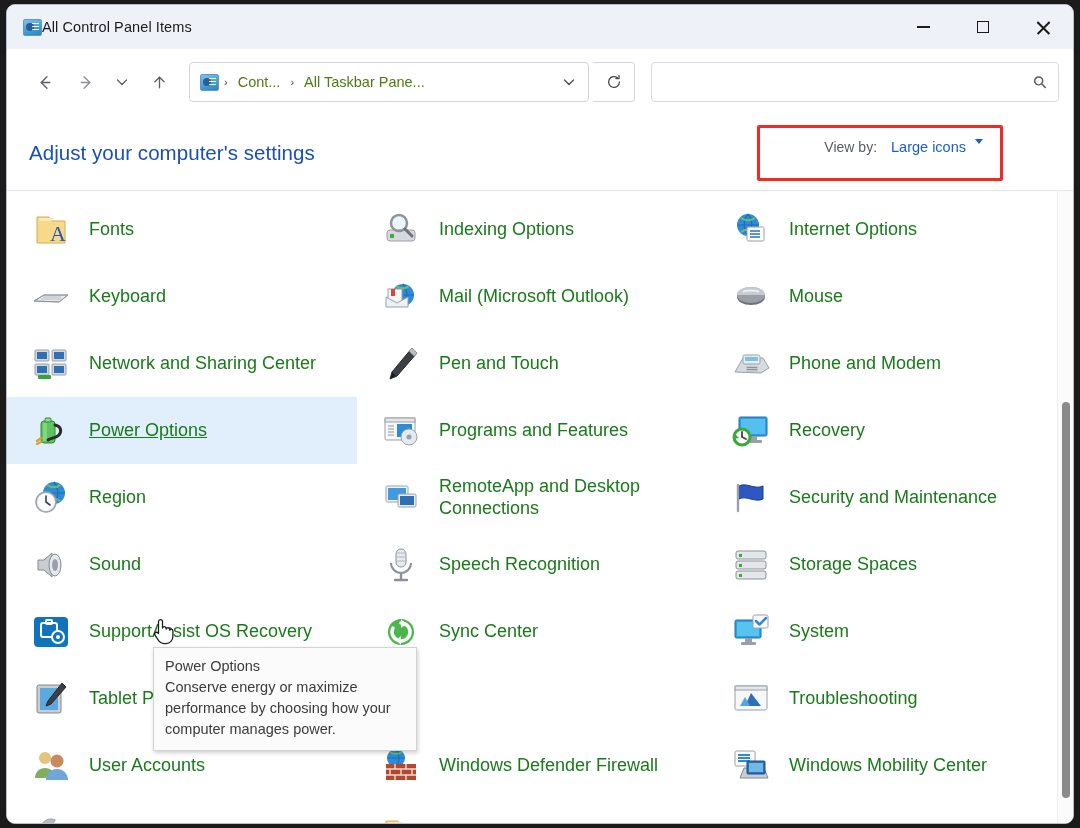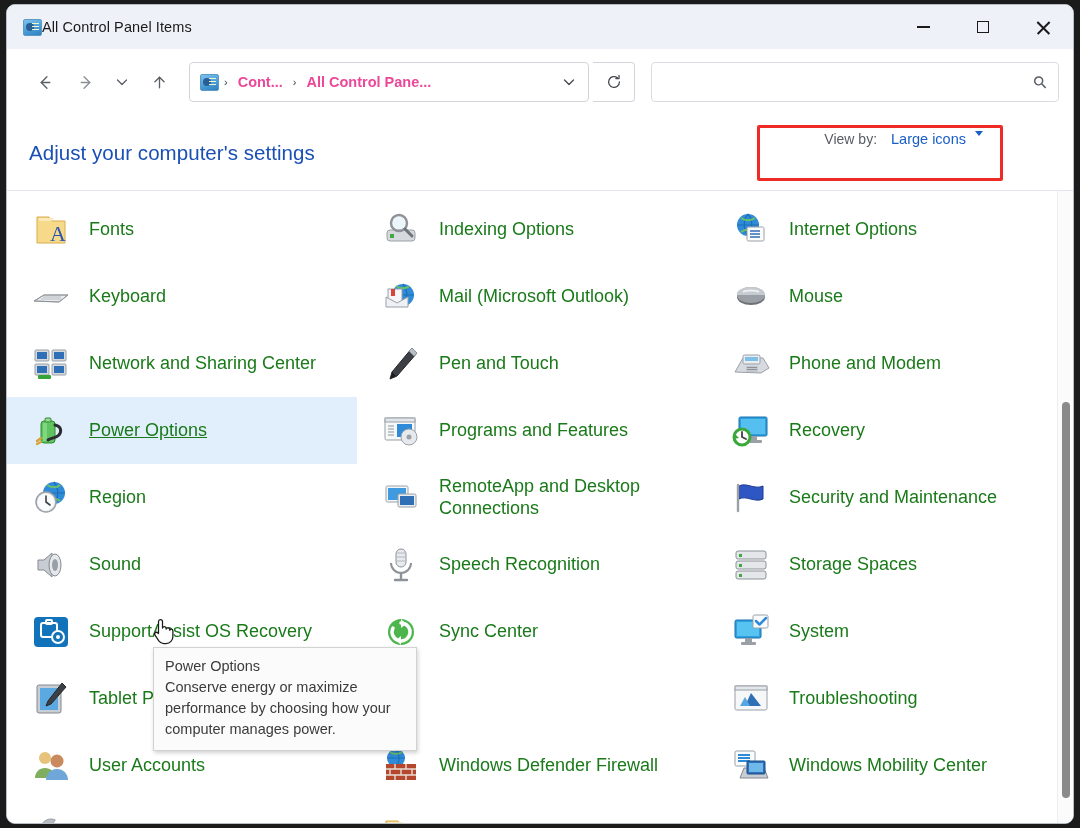--- a/index.html
+++ b/index.html
@@ -131,25 +131,24 @@
     content:""; position:absolute; left:2px; top:3px;
     width:8px; height:8px; border-radius:50%; background:#2a5f96;
   }
   .addr-icon::after {
     content:""; position:absolute; right:2px; top:3px;
     width:7px; height:9px;
     background: repeating-linear-gradient(#f3f7d0 0 1px, transparent 1px 3px);
   }
   .crumb {
     font-size: 14.5px;
-    color: #ec4899;
+    color: #4d7c0f;
     padding: 3px 5px;
     border-radius: 3px;
     white-space: nowrap;
-    font-weight: bold;
   }
   .crumb-sep {
     font-size: 11px;
     color: #3c4043;
     padding: 0 1px;
   }
   .addr-chevron {
     margin-left: auto;
     width: 30px; height: 32px;
     display: flex; align-items: center; justify-content: center;
@@ -208,21 +207,21 @@
     color: #1a4fb4;
     letter-spacing: .05px;
   }
   .viewby-wrap {
     position: absolute;
     right: 74px;
     top: 14px;
     display: flex;
     align-items: center;
     gap: 14px;
-    padding: 2px 16px;
+    padding: 10px 16px;
   }
   .viewby-label {
     font-size: 14px;
     color: #585c63;
   }
   .viewby-value {
     font-size: 14.5px;
     color: #1a5fc8;
     display: flex;
     align-items: flex-start;
@@ -384,21 +383,21 @@
         <path d="M10 15.5v-11" fill="none" stroke="#5a5f66" stroke-width="1.4" stroke-linecap="round"></path>
         <path d="M5.2 9.3L10 4.5l4.8 4.8" fill="none" stroke="#5a5f66" stroke-width="1.4" stroke-linecap="round" stroke-linejoin="round"></path>
       </svg>
     </div>
 
     <div class="addressbar">
       <span class="addr-icon"></span>
       <span class="crumb-sep">›</span>
       <span class="crumb">Cont...</span>
       <span class="crumb-sep">›</span>
-      <span class="crumb">All Control Pane...</span>
+      <span class="crumb">All Taskbar Pane...</span>
       <span class="addr-chevron">
         <svg width="14" height="14" viewBox="0 0 14 14">
           <path d="M2.5 5l4.5 4.5L11.5 5" fill="none" stroke="#44484e" stroke-width="1.3" stroke-linecap="round" stroke-linejoin="round"></path>
         </svg>
       </span>
     </div>
 
     <div class="refresh-btn">
       <svg width="18" height="18" viewBox="0 0 20 20">
         <path d="M16 10a6 6 0 1 1-2.2-4.65" fill="none" stroke="#44484e" stroke-width="1.4" stroke-linecap="round"></path>

